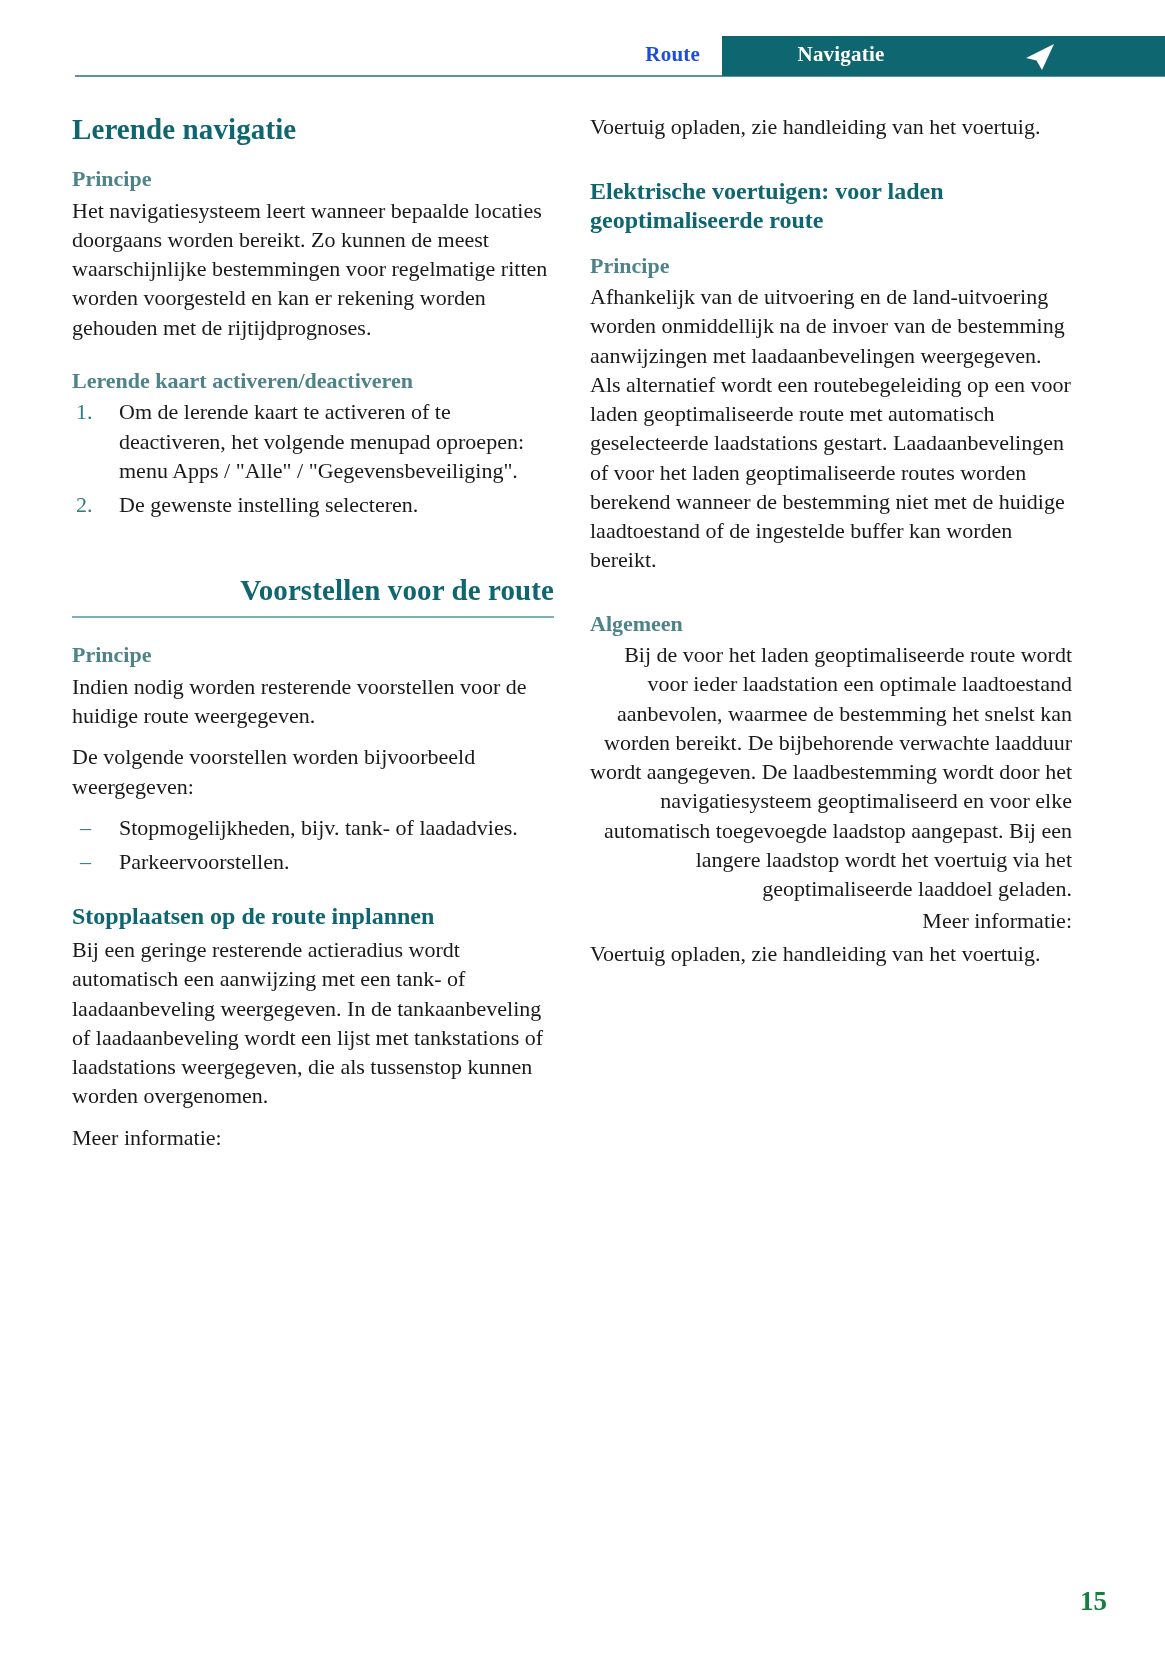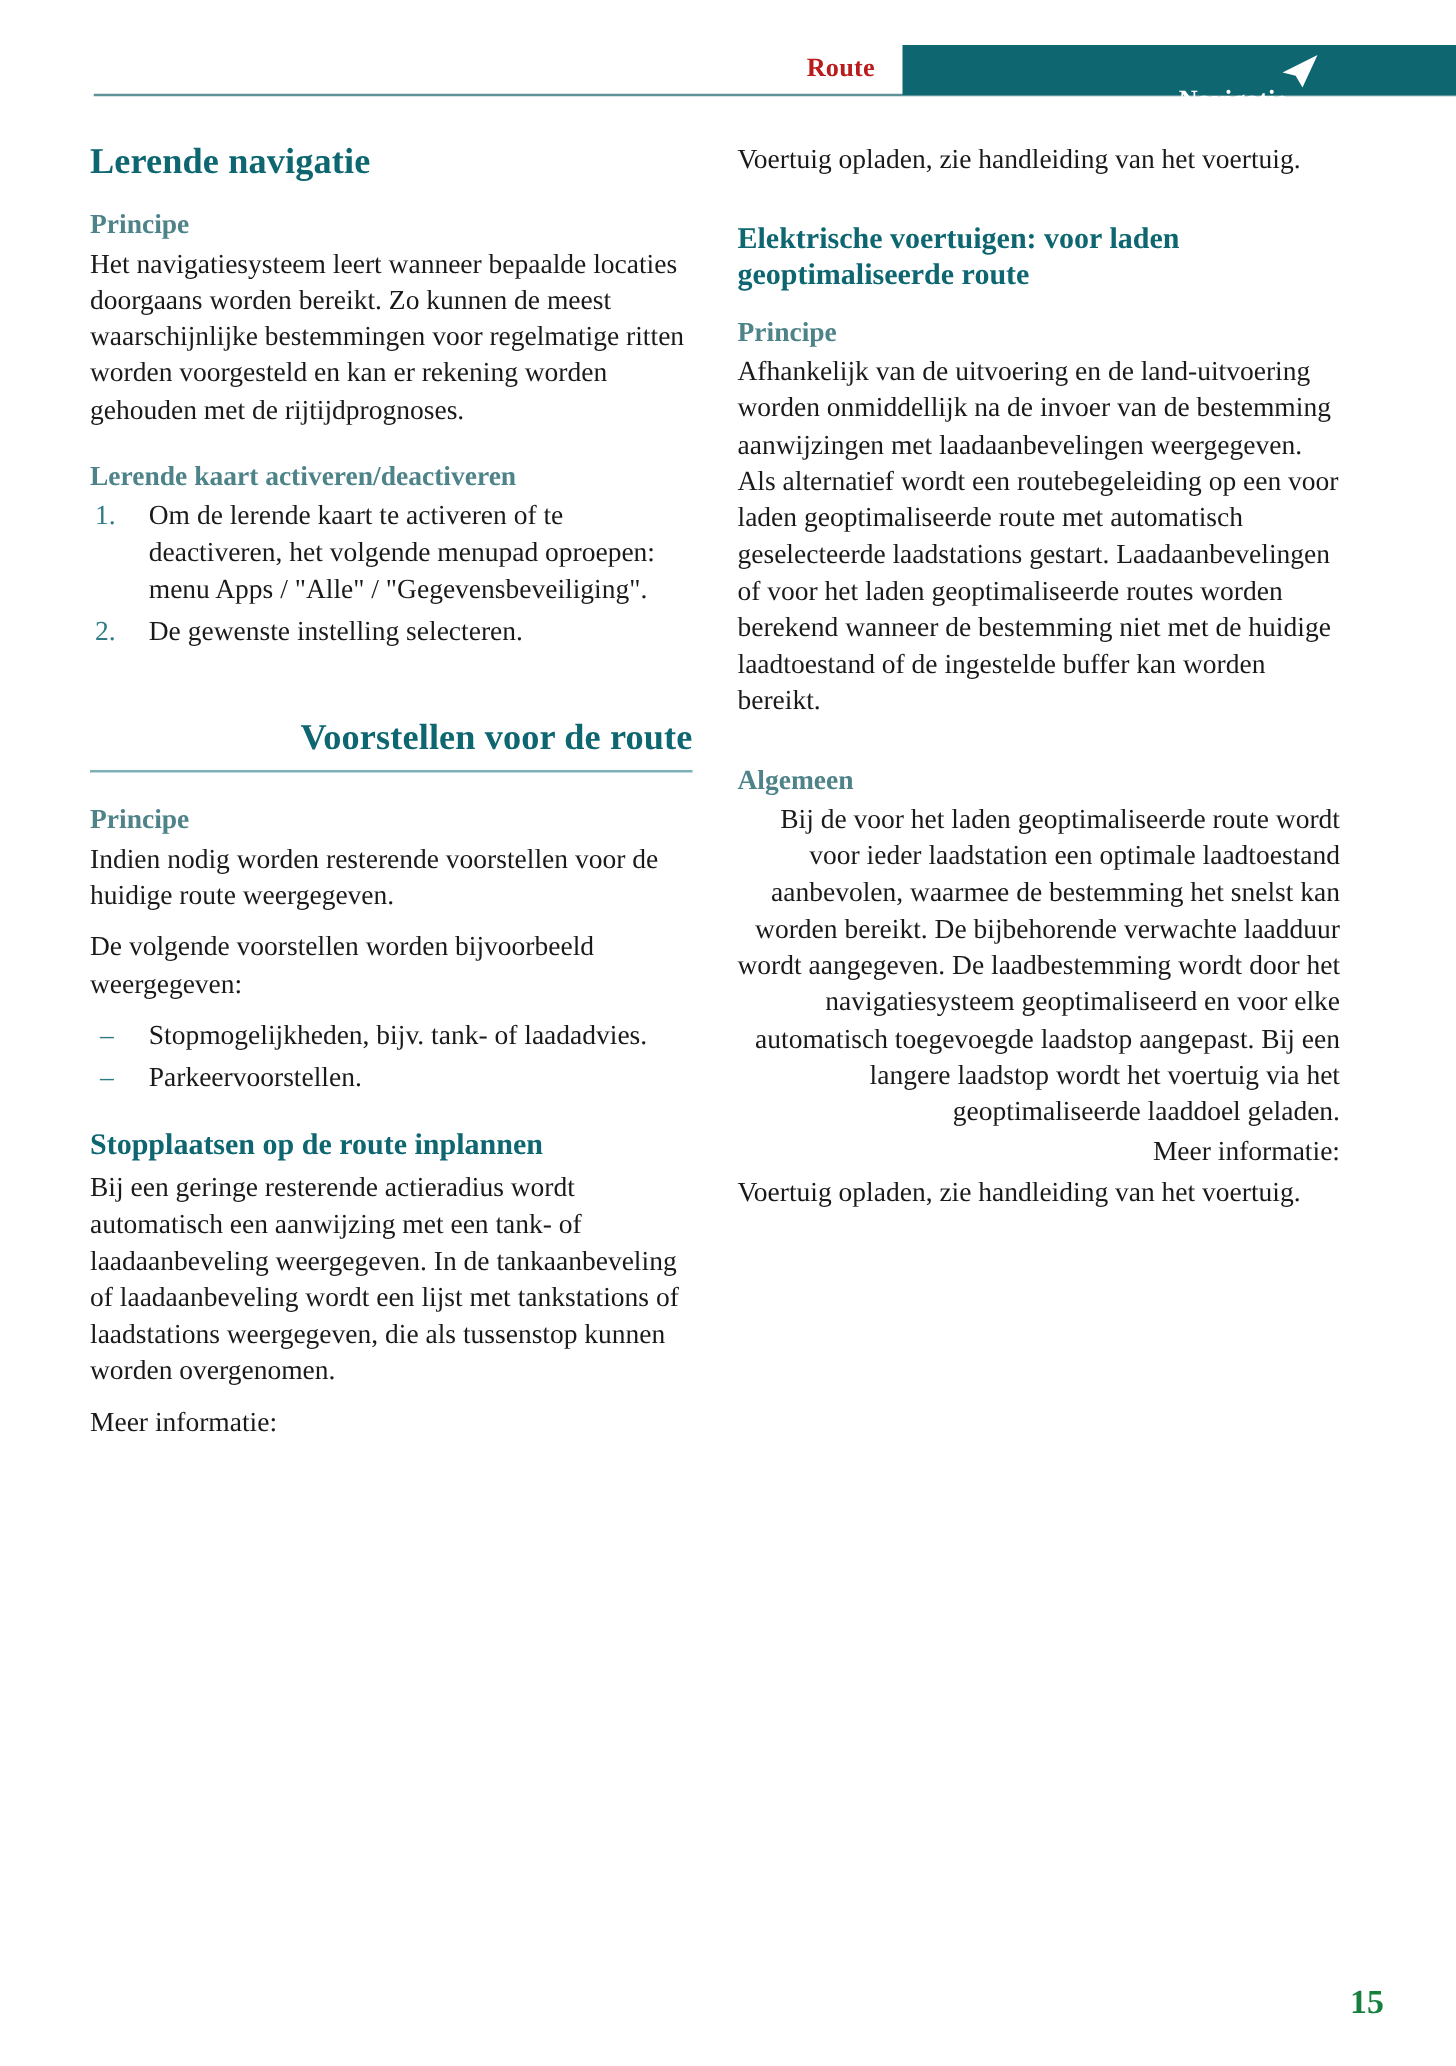--- a/index.html
+++ b/index.html
@@ -43,34 +43,33 @@
     background: #0d6670;
   }
   .header-chapter {
     position: absolute;
     top: 42px;
     left: 560px;
     width: 140px;
     text-align: right;
     font-weight: bold;
     font-size: 21px;
-    color: #b91c1c;
+    color: #1d4ed8;
     letter-spacing: 0.2px;
   }
   .header-section {
     position: absolute;
     top: 42px;
-    left: 780px;
+    left: 716px;
     width: 250px;
-    text-align: right;
+    text-align: center;
     font-weight: bold;
     font-size: 21px;
     color: #ffffff;
     letter-spacing: 0.2px;
-    margin-top: 25px;
   }
   .header-icon {
     position: absolute;
     top: 42px;
     left: 1022px;
     width: 34px;
     height: 30px;
   }
 
   

